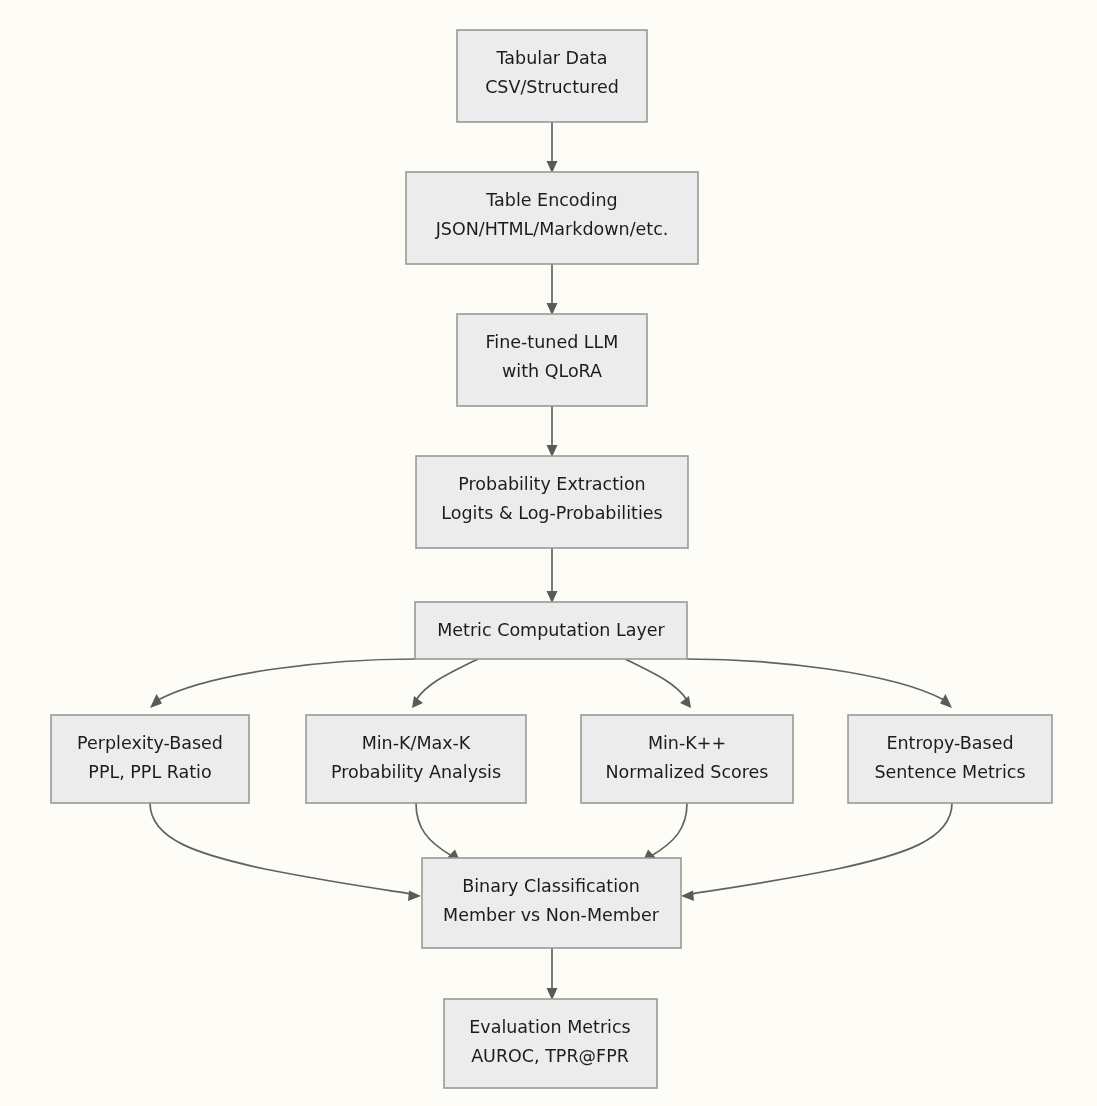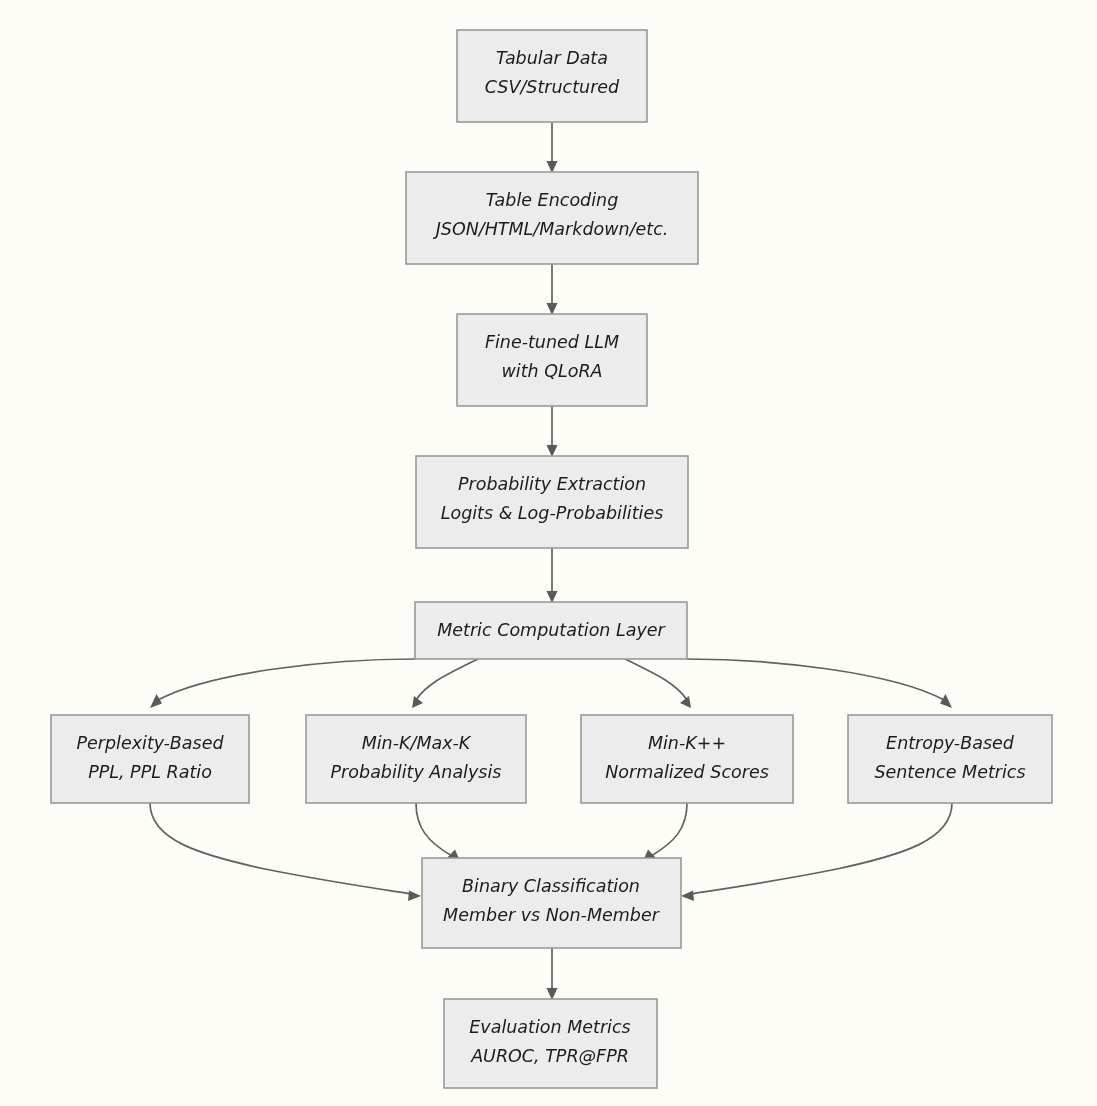--- a/index.html
+++ b/index.html
@@ -12,21 +12,20 @@
     width: 1097px;
     height: 1106px;
     font-family: "DejaVu Sans", "Liberation Sans", sans-serif;
     overflow: hidden;
   }
   #diagram-root {
     position: relative;
     width: 1028px;
     height: 1106px;
     background: #fdfcf6;
-    font-style: italic;
   }
   svg.flow {
     display: block;
     width: 1097px;
     height: 1106px;
     background: #fdfcf6;
   }
   .node-box {
     fill: #ececec;
     stroke: #999999;

